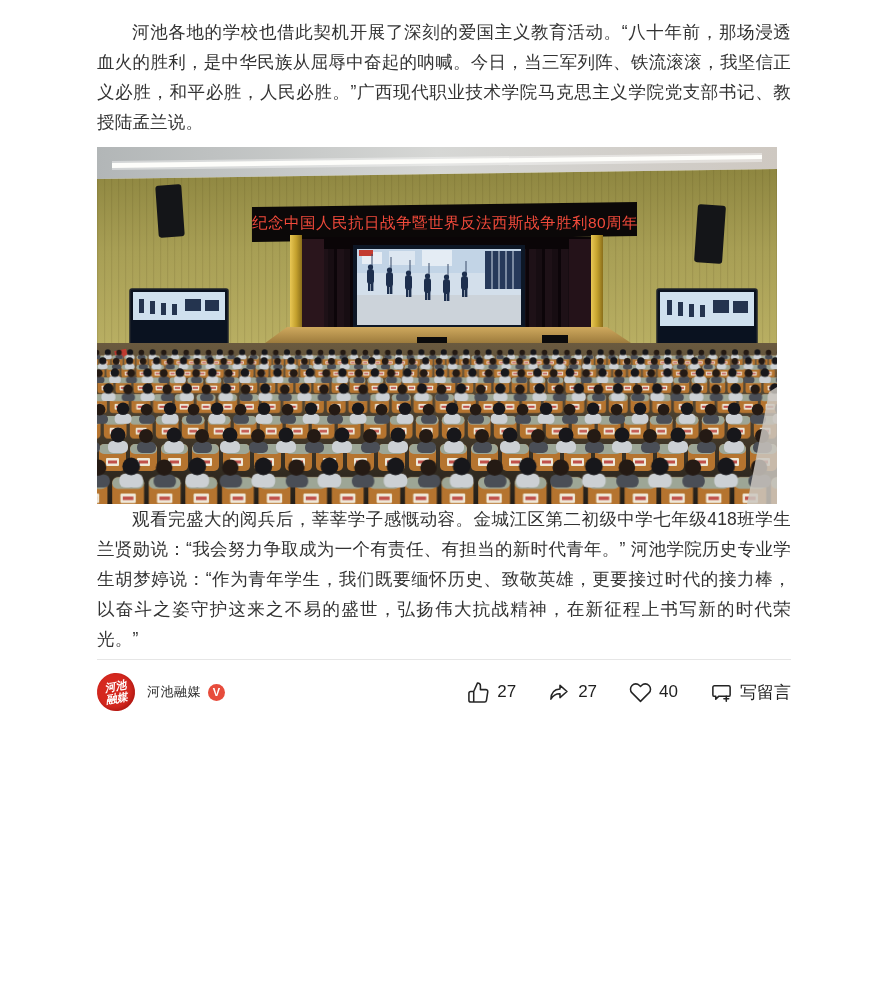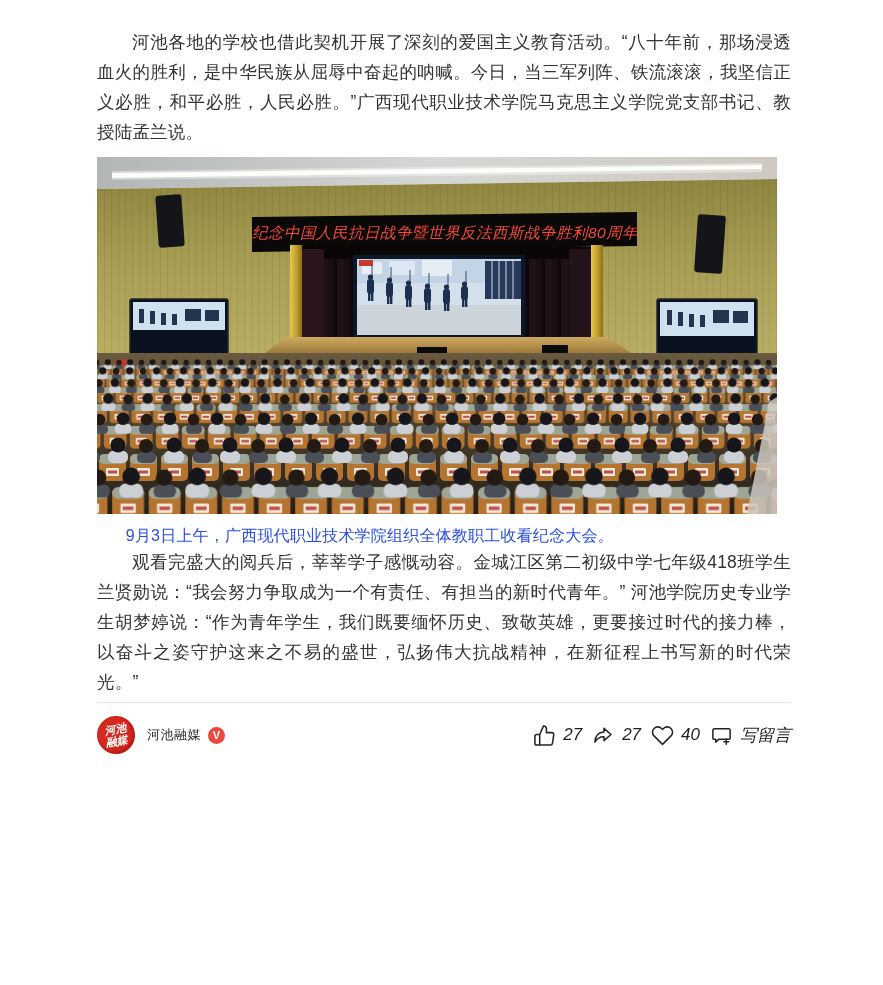--- a/index.html
+++ b/index.html
@@ -1,42 +1,42 @@
 <!DOCTYPE html>
 <html lang="zh"><head>
 <meta charset="utf-8">
 <style>
   html,body{margin:0;padding:0;background:#fff;}
   body{width:883px;height:985px;overflow:hidden;
        font-family:"Liberation Sans","DejaVu Sans",sans-serif;}
   .content{margin-left:97px;width:694px;}
   p.body-text{margin:0;font-size:17.5px;line-height:30px;color:#333;
               text-indent:2em;text-align:justify;letter-spacing:.2px;}
-  .p1{padding-top:27px;}
-  figure.photo-wrap{margin:10px 0 0 0;width:680px;height:357px;display:block;font-style:italic;}
+  .p1{padding-top:17px;}
+  figure.photo-wrap{margin:10px 0 0 0;width:680px;height:357px;display:block;}
   svg.photo{display:block;width:680px;height:357px;}
   .caption{margin:10px 0 0 0;font-size:16px;line-height:23px;color:#2b4fdf;
            text-indent:1.8em;letter-spacing:.2px;}
   .p2{margin-top:27px;}
   .p3{margin-top:47px;}
   .p4{margin-top:14px;}
   hr.divider{margin:5px 0 0 0;border:none;border-top:1px solid #e6e6e6;height:0;}
   .footer{margin-top:11px;height:42px;display:flex;align-items:center;
           justify-content:space-between;}
   .pub{display:flex;align-items:center;cursor:pointer;}
   .logo{width:38px;height:38px;border-radius:50%;background:#d5281f;position:relative;
         display:flex;flex-direction:column;align-items:center;justify-content:center;
         transform:rotate(-6deg);box-shadow:inset -2px -2px 4px rgba(120,0,0,.4);}
   .logo span{color:#fff;font-size:11px;line-height:12px;font-family:"Liberation Serif","DejaVu Serif",serif;
              font-style:italic;font-weight:bold;transform:rotate(-4deg);}
   .pub-name{margin-left:12px;font-size:13px;color:#2b2b2b;letter-spacing:.5px;}
   .badge{margin-left:7px;width:17px;height:17px;border-radius:50%;background:#e74c3c;
          color:#fff;font-size:11px;font-weight:bold;display:flex;align-items:center;
          justify-content:center;}
-  .stats{display:flex;align-items:center;gap:10px;font-style:italic;}
+  .stats{display:flex;align-items:center;gap:32px;}
   .stat{display:flex;align-items:center;gap:7px;font-size:17px;color:#1f1f1f;cursor:pointer;}
   .stat svg{display:block;}
 </style>
 </head>
 <body>
 
 <div class="content">
 
   <p class="body-text p1">河池各地的学校也借此契机开展了深刻的爱国主义教育活动。“八十年前，那场浸透血火的胜利，是中华民族从屈辱中奋起的呐喊。今日，当三军列阵、铁流滚滚，我坚信正义必胜，和平必胜，人民必胜。”广西现代职业技术学院马克思主义学院党支部书记、教授陆孟兰说。</p>
 
@@ -260,21 +260,20 @@
       <rect x="0" y="255" width="680" height="21.9" fill="url(#ph4)"></rect>
       <rect x="0" y="291" width="680" height="34" fill="url(#pc5)"></rect>
       <rect x="0" y="280" width="680" height="26" fill="url(#ph5)"></rect>
       <rect x="0" y="323" width="680" height="34" fill="url(#pc6)"></rect>
       <rect x="0" y="310" width="680" height="30.7" fill="url(#ph6)"></rect>
 
       <polygon points="672,245 680,240 680,357 650,357" fill="#cbc7bf" opacity=".85"></polygon>
     </svg>
   </figure>
 
-  <p class="caption">9月3日上午，广西现代职业技术学院组织全体教职工收看纪念大会。</p>
 
   <p class="body-text p3">观看完盛大的阅兵后，莘莘学子感慨动容。金城江区第二初级中学七年级418班学生兰贤勋说：“我会努力争取成为一个有责任、有担当的新时代青年。” 河池学院历史专业学生胡梦婷说：“作为青年学生，我们既要缅怀历史、致敬英雄，更要接过时代的接力棒，以奋斗之姿守护这来之不易的盛世，弘扬伟大抗战精神，在新征程上书写新的时代荣光。”</p>
 
   <hr class="divider">
 
   <div class="footer">
     <div class="pub">
       <div class="logo">
         <span>河池</span>
         <span>融媒</span>

